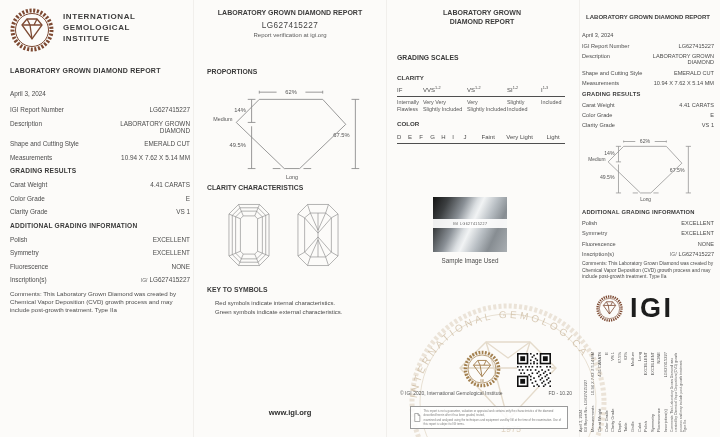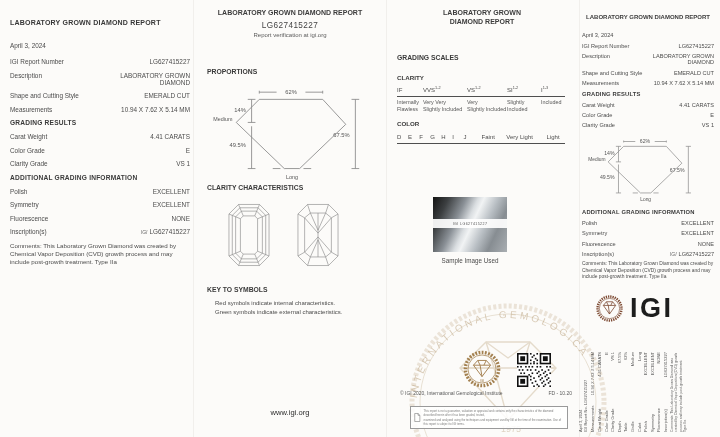--- a/index.html
+++ b/index.html
@@ -37,21 +37,21 @@
   .insc-pre { font-style:italic; font-size:5px; color:#6b6b6b; margin-right:2px; }
   .comments { font-size:6.2px; line-height:1.32; margin-top:2px; color:#4c4c4c; }
 
   
   .hdr-title { font-size:7px; font-weight:bold; color:#3c3c3c; line-height:1.35; }
   .hdr-num { font-size:8.2px; margin-top:4px; letter-spacing:.4px; color:#444; }
   .hdr-verif { font-size:6px; margin-top:2px; color:#5a5a5a; }
 
   .p2-sect { position:absolute; left:10px; font-size:6.8px; font-weight:bold; color:#3a3a3a; }
   .keylines { position:absolute; left:18px; font-size:6px; line-height:1.45; color:#4c4c4c; }
-  .website { position:absolute; left:0; right:0; text-align:center; font-size:7.6px; font-weight:normal; color:#2e2e2e; }
+  .website { position:absolute; left:0; right:0; text-align:center; font-size:7.6px; font-weight:bold; color:#2e2e2e; }
 
   svg text { font-family:"Liberation Sans", sans-serif; }
 
   
   .scale-wrap { position:absolute; left:8px; width:168px; }
   .cgrid { display:flex; }
   .cgrid .cg { font-size:6px; color:#4c4c4c; }
   .cg sup { font-size:3.8px; vertical-align:super; }
   .scale-line { border-top:1px solid #4f4f4f; margin-top:3px; }
   .clab { font-size:5.4px; color:#585858; line-height:1.3; margin-top:2px; }
@@ -105,20 +105,37 @@
     <path d="M88,62 L110,78 L132,62 M62,88 L96,88 M124,88 L158,88"></path>
   </g>
   <text x="103" y="152" font-size="9" fill="#c2ac8c" opacity="0.5">1975</text>
 </svg>
 
 <div class="fold" style="left:193px;"></div>
 <div class="fold" style="left:386px;"></div>
 <div class="fold" style="left:579px;"></div>
 
 <div class="panel" id="p1">
+  <div class="brand">
+    <span>
+      <svg width="44" height="44" viewBox="0 0 44 44">
+        <circle cx="22" cy="22" r="19.5" fill="none" stroke="#7d4a33" stroke-width="4" stroke-dasharray="2.1,1.6"></circle>
+        <circle cx="22" cy="22" r="16.5" fill="none" stroke="#7d4a33" stroke-width="1"></circle>
+        <g stroke="#7d4a33" stroke-width="1.3" fill="none">
+          <path d="M12,17 L17,11 H27 L32,17 L22,31 Z"></path>
+          <path d="M12,17 H32 M17,11 L20,17 L22,31 M27,11 L24,17"></path>
+        </g>
+      </svg>
+    </span>
+    <div class="orgname">
+      <div>INTERNATIONAL</div>
+      <div>GEMOLOGICAL</div>
+      <div>INSTITUTE</div>
+    </div>
+  </div>
   <div class="rpt-title">LABORATORY GROWN DIAMOND REPORT</div>
   <div class="date">April 3, 2024</div>
 
   <div class="rows">
     <div class="row">
         <span>IGI Report Number</span>
         <span class="v">LG627415227</span>
       </div>
     <div class="row">
         <span>Description</span>

